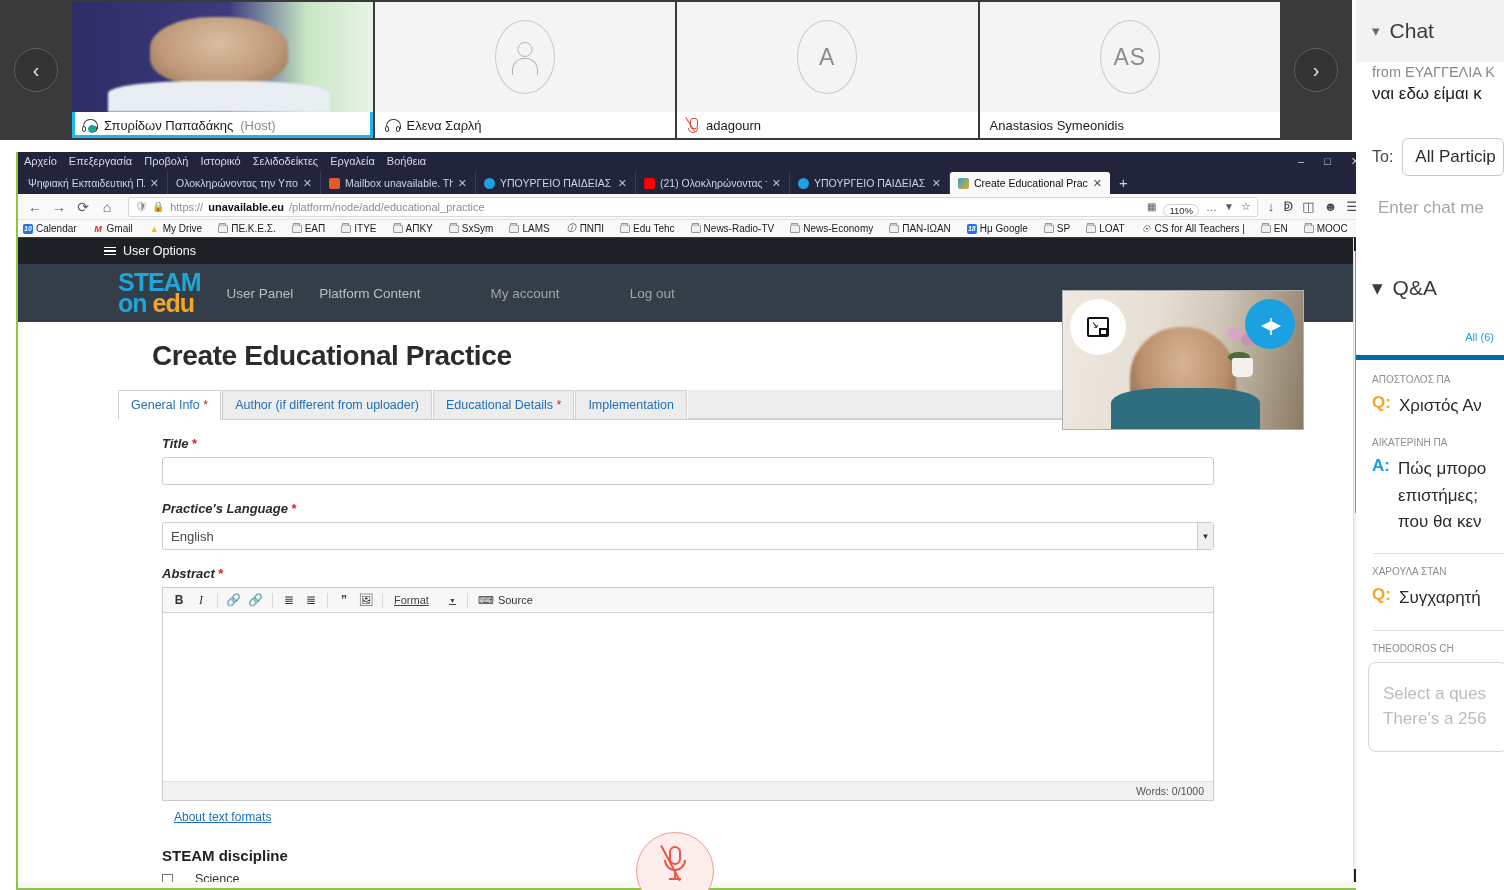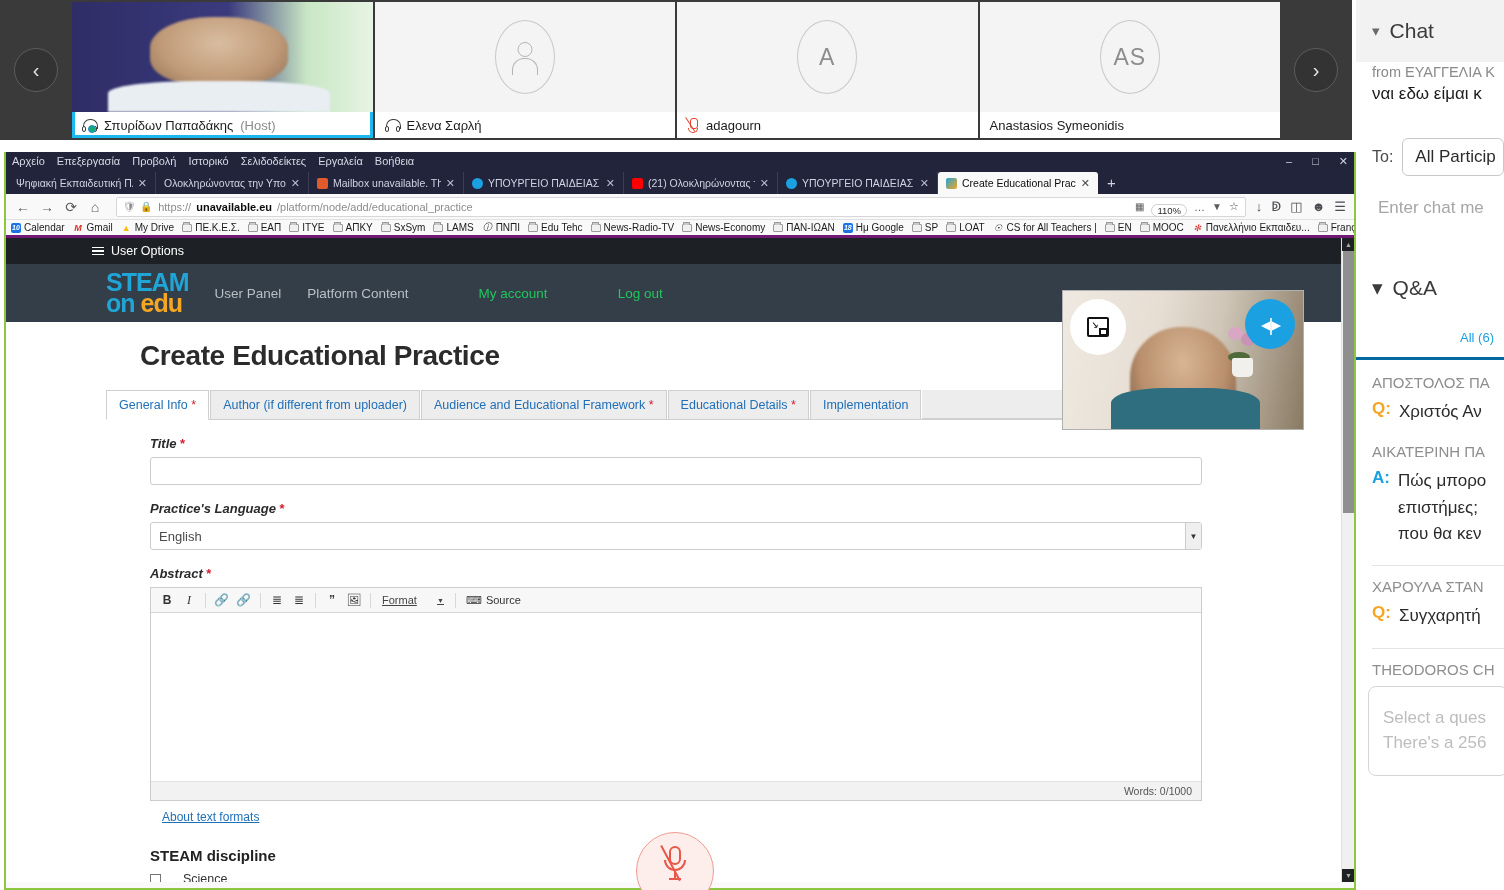--- a/index.html
+++ b/index.html
@@ -138,21 +138,21 @@
     border-top: 1.6px solid #e8402f;
     transform: rotate(57deg); transform-origin: left top;
   }
   .ico-micmute .base {
     position: absolute; left: 1px; bottom: 0; width: 10px; height: 5px;
     border: 1.5px solid #e8402f; border-top: none; border-radius: 0 0 5px 5px;
   }
 
   
   .browser {
-    position: absolute; left: 4px; top: 152px;
+    position: absolute; left: 16px; top: 152px;
     width: 1352px; height: 738px;
     background: #f9f9fa;
     border: 2px solid #8dc63f;
     border-top: none;
     overflow: hidden;
   }
   .menubar {
     height: 18px; background: #21243a; display: flex; align-items: center;
     padding: 0 6px; gap: 12px; position: relative;
   }
@@ -196,22 +196,22 @@
   }
   .urlbar .host { color: #0c0c0d; font-weight: bold; }
   .urlbar .right-icons { margin-left: auto; display: flex; align-items: center; gap: 7px; color: #5b5b5f; }
   .zoombadge {
     border: 1px solid #cfcfd3; border-radius: 9px; padding: 0 5px;
     font-size: 9.5px; color: #2b2b2b; background: #fff; margin-top: 8px;
   }
   .nb-right { display: flex; align-items: center; gap: 9px; color: #4a4a4f; font-size: 13px; padding-right: 2px; }
 
   .bookmarks {
-    height: 18px; background: #f9f9fa; border-bottom: 3px solid #701a75;
-    display: flex; align-items: center; gap: 8px; padding: 0 5px;
+    height: 18px; background: #f9f9fa; border-bottom: 1px solid #701a75;
+    display: flex; align-items: center; gap: 16px; padding: 0 5px;
     font-size: 10px; color: #1b1b1b; white-space: nowrap; overflow: hidden;
   }
   .bm { display: flex; align-items: center; gap: 3px; }
   .bm .fldr {
     width: 10px; height: 8px; background: #f0f0f0; border: 1px solid #9a9a9a; border-radius: 1px;
     position: relative; flex: 0 0 10px;
   }
   .bm .fldr::before {
     content: ""; position: absolute; left: 0; top: -2.5px; width: 5px; height: 2px;
     background: #c9c9c9; border: 1px solid #9a9a9a; border-bottom: none; border-radius: 1px 1px 0 0;
@@ -235,21 +235,21 @@
     height: 58px; background: #343e48;
     display: flex; align-items: center; padding-left: 100px; gap: 26px;
   }
   .logo { display: flex; flex-direction: column; line-height: 0.86; }
   .logo .l1 { font-size: 25px; font-weight: bold; color: #21a4d6; letter-spacing: -1px; }
   .logo .l2 { font-size: 25px; font-weight: bold; letter-spacing: -1px; }
   .logo .l2 .on { color: #21a4d6; }
   .logo .l2 .edu { color: #f5a623; }
   .site-nav { display: flex; align-items: center; gap: 26px; font-size: 13.5px; }
   .site-nav a { color: #b9bfc6; text-decoration: none; }
-  .site-nav a.link-blue { color: #22c55e; padding-left: 44px; }
+  .site-nav a.link-blue { color: #a3a3a3; padding-left: 44px; }
 
   .content { padding: 18px 0 0 100px; background: #fff; }
   .page-title {
     font-size: 28px; font-weight: bold; color: #2b2b2b; margin-bottom: 18px;
     letter-spacing: -0.4px;
     margin-left: 34px;
   }
   .tabs {
     display: flex; align-items: flex-end; border-bottom: 1px solid #cfcfcf;
     width: 960px;
@@ -423,25 +423,25 @@
   }
   .chat-input {
     margin: 22px 0 0 22px; font-size: 17px; color: #a6a6a6; white-space: nowrap;
   }
   .qa-head {
     height: 60px; margin-top: 40px; display: flex; align-items: center;
     gap: 10px; padding-left: 16px; font-size: 21px; color: #3b3b3b;
   }
   .qa-tabs {
     height: 42px; display: flex; align-items: center; justify-content: flex-end;
-    padding-right: 10px; border-bottom: 3px solid #0369a1;
-    font-size: 13px; color: #1ba0e2;
+    padding-right: 10px; border-bottom: 5px solid #0369a1;
+    font-size: 11px; color: #1ba0e2;
   }
   .qa-list { padding: 14px 0 0 16px; }
-  .qa-author { font-size: 15px; color: #8e8e8e; white-space: nowrap; margin-bottom: 8px; }
+  .qa-author { font-size: 10px; color: #8e8e8e; white-space: nowrap; margin-bottom: 8px; }
   .qa-item { display: flex; gap: 8px; margin-bottom: 18px; }
   .qa-badge { font-size: 17px; font-weight: bold; flex: 0 0 auto; }
   .qa-badge.q { color: #f5a623; }
   .qa-badge.a { color: #1ba0e2; }
   .qa-text { font-size: 17px; color: #2b2b2b; line-height: 1.55; }
   .qa-text .ln { white-space: nowrap; display: block; }
   .qa-divider { height: 1px; background: #e3e3e3; margin: 0 0 12px 0; }
   .qa-box {
     margin: 8px 0 0 12px; width: 140px; height: 90px;
     border: 1px solid #d5d5d5; border-radius: 8px;
@@ -725,23 +725,20 @@
 
         <div class="content">
           <div class="page-title">Create Educational Practice</div>
 
           <div class="tabs">
             <div class="vtab active">
               <span>General Info</span><span class="req"> *</span>
             </div>
             <div class="vtab">
               <span>Author (if different from uploader)</span>
-            </div>
-            <div class="vtab">
-              <span>Audience and Educational Framework</span><span class="req"> *</span>
             </div>
             <div class="vtab">
               <span>Educational Details</span><span class="req"> *</span>
             </div>
             <div class="vtab">
               <span>Implementation</span>
             </div>
             <div class="tabs-filler"></div>
           </div>
 

